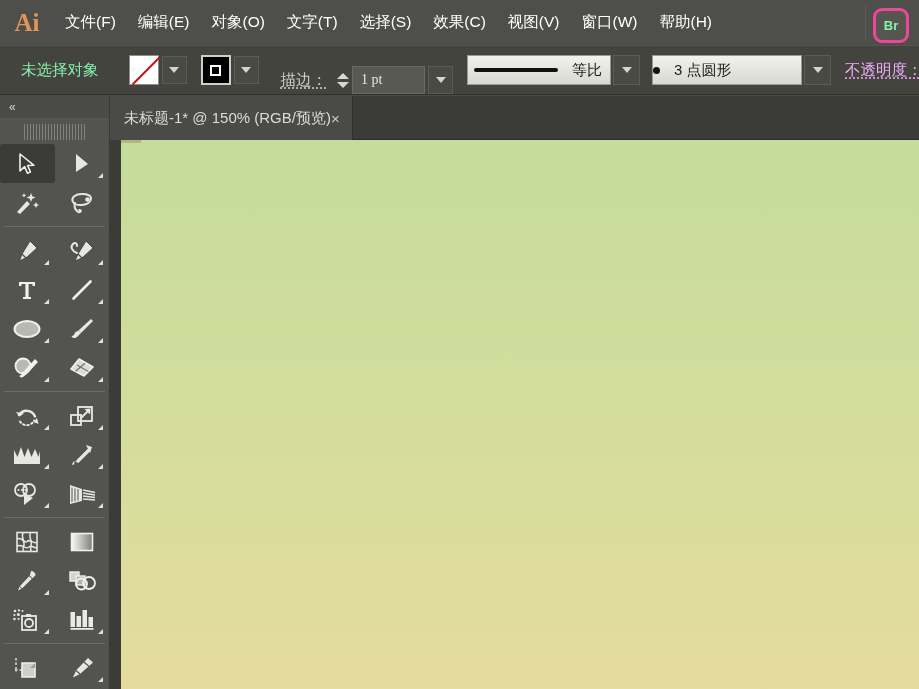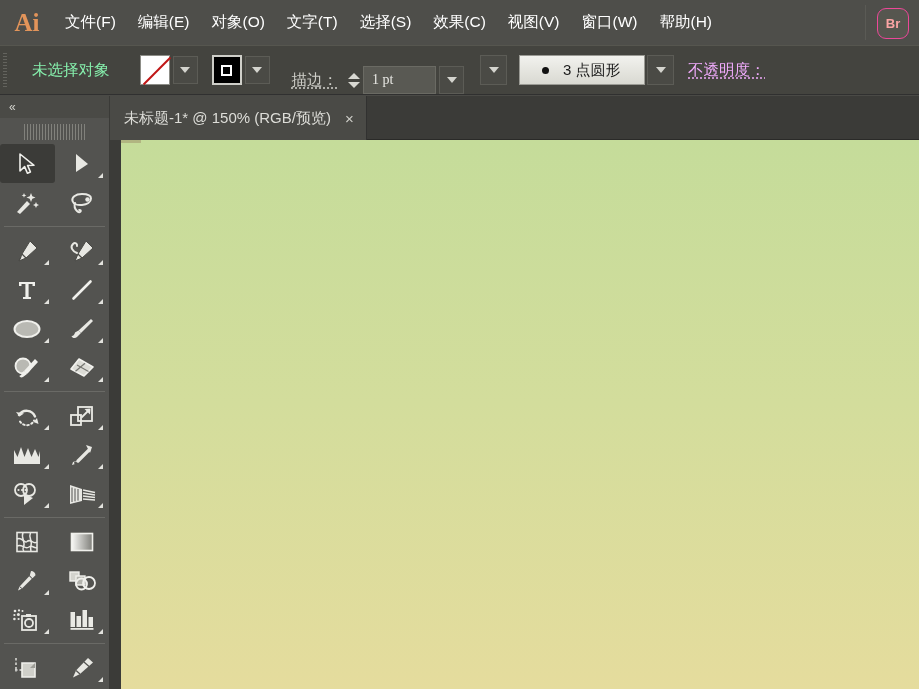--- a/index.html
+++ b/index.html
@@ -52,24 +52,24 @@
     white-space: nowrap;
     cursor: default;
     user-select: none;
   }
   #br-button {
     position: absolute;
     right: 10px;
     top: 8px;
     width: 30px;
     height: 29px;
-    border: 1px solid #ec4899;
+    border: 3px solid #ec4899;
     border-radius: 9px;
     background: #56564f;
-    color: #fca5a5;
+    color: #86efac;
     font-size: 13px;
     font-weight: bold;
     display: flex;
     align-items: center;
     justify-content: center;
     font-family: "Liberation Sans", sans-serif;
     user-select: none;
   }
   #menu-sep {
     position: absolute;
@@ -221,21 +221,21 @@
     align-items: center;
     justify-content: center;
     margin-left: 2px;
   }
   #profile-combo { width: 144px; justify-content: space-between; padding: 0 8px 0 6px; }
   #profile-line {
     width: 84px; height: 4px;
     background: #111;
     border-radius: 2px;
   }
-  #brush-combo { width: 126px; padding-left: 22px; gap: 14px; }
+  #brush-combo { width: 150px; padding-left: 0; gap: 14px; }
   #brush-dot {
     width: 7px; height: 7px;
     border-radius: 50%;
     background: #111;
     flex: 0 0 auto;
   }
   #opacity-label {
     color: #f0abfc;
     font-size: 15.5px;
     margin-left: 14px;
@@ -329,21 +329,20 @@
     align-items: stretch;
   }
   #doc-tab {
     height: 44px;
     background: #4a4a46;
     border-right: 1px solid #313130;
     display: flex;
     align-items: center;
     padding: 0 12px 0 14px;
     box-sizing: border-box;
-    gap: 14px;
     cursor: default;
   }
   #doc-tab-title {
     color: #ddddd8;
     font-size: 15px;
     white-space: nowrap;
     user-select: none;
   }
   #doc-tab-close {
     color: #cfcfc9;
@@ -422,20 +421,24 @@
         <span class="up"></span>
         <span class="down"></span>
       </div>
       <div class="num-field">1 pt</div>
       <div class="mini-drop">
         <span class="chev"></span>
       </div>
     </div>
 
     <div class="cb-group" style="margin-left:14px;">
+      <div class="combo" id="profile-combo">
+        <span id="profile-line"></span>
+        <span>等比</span>
+      </div>
       <div class="combo-drop">
         <span class="chev"></span>
       </div>
     </div>
 
     <div class="cb-group" style="margin-left:12px;">
       <div class="combo" id="brush-combo">
         <span id="brush-dot"></span>
         <span>3 点圆形</span>
       </div>

